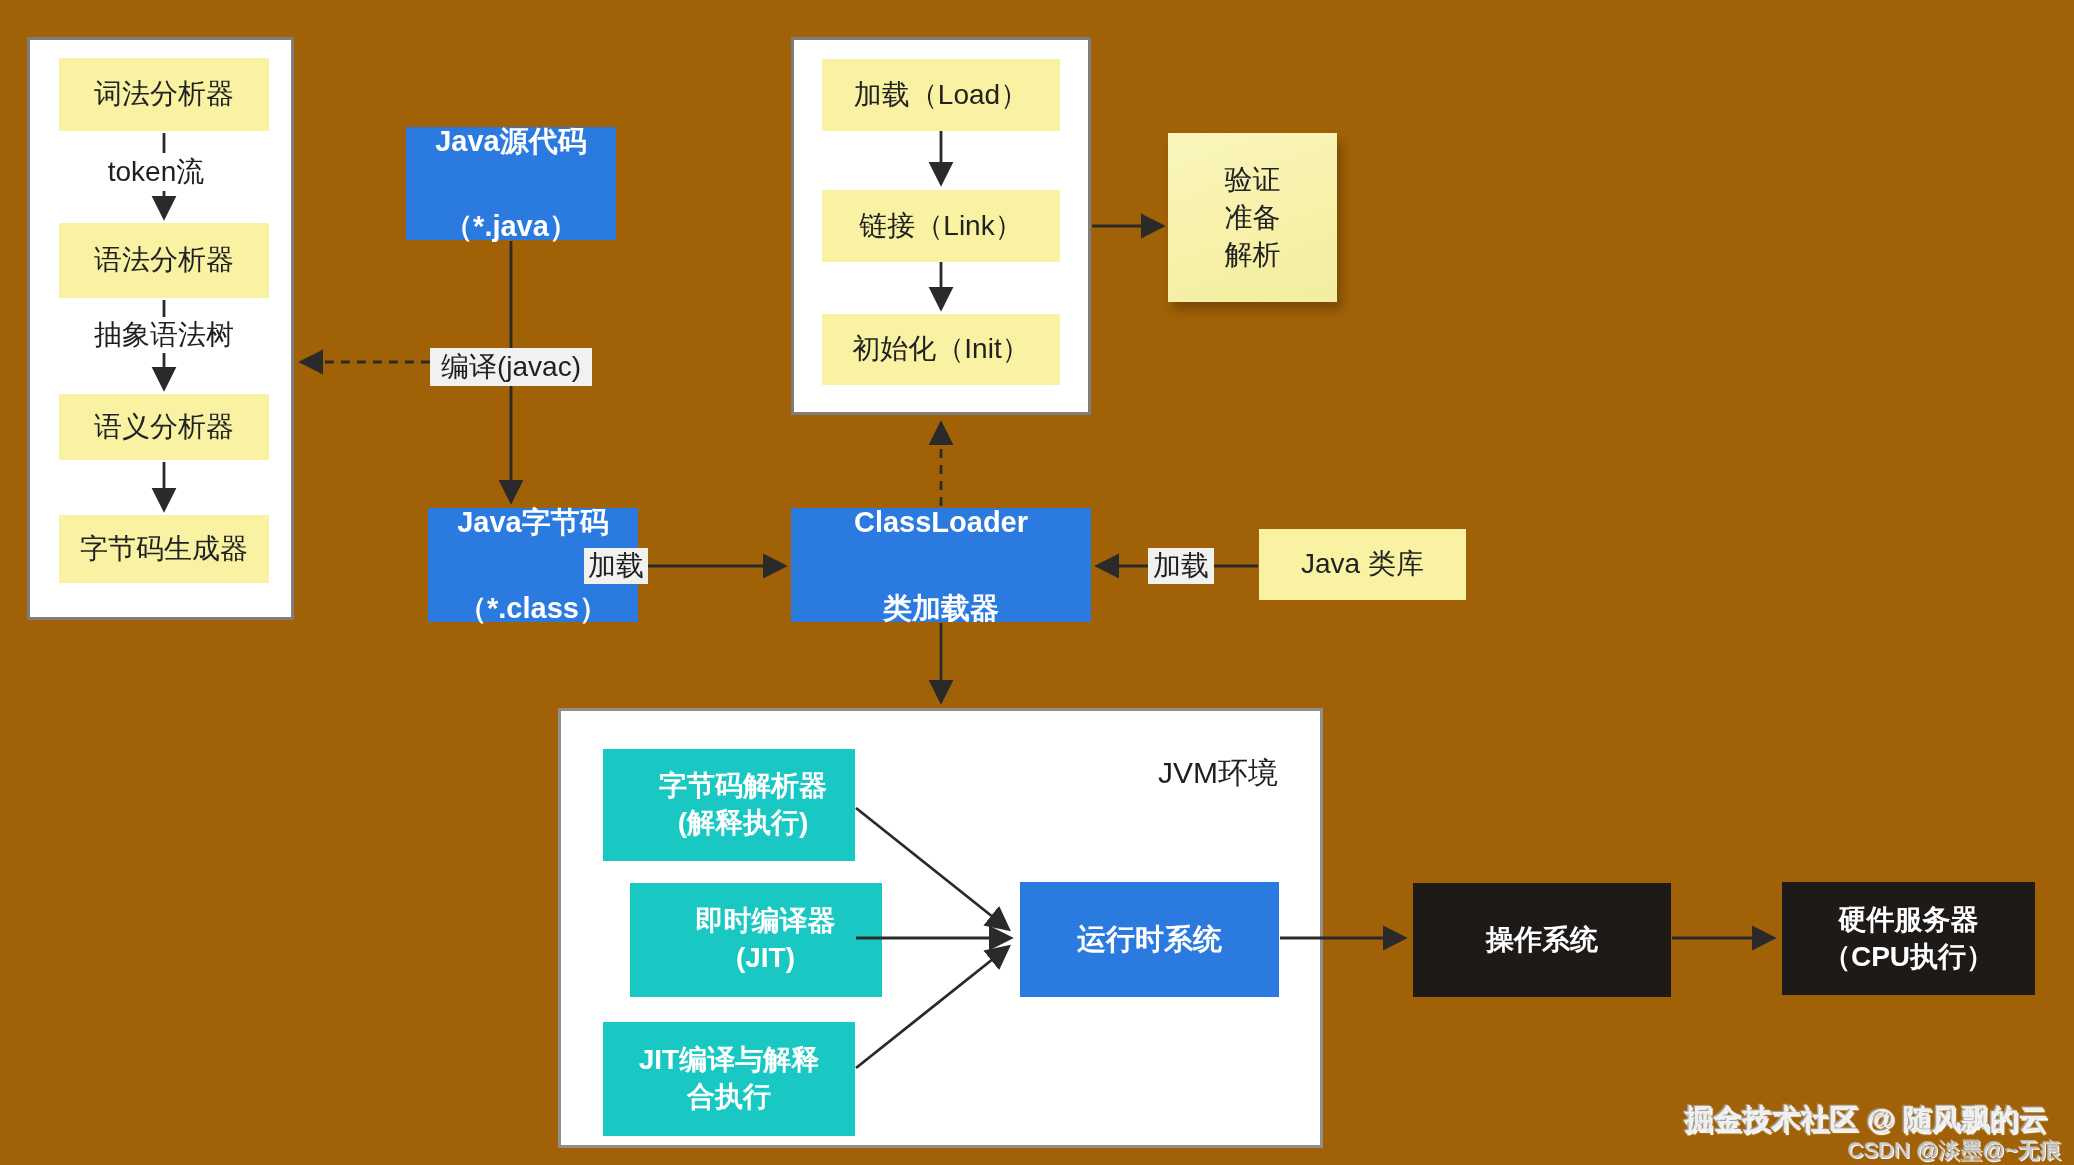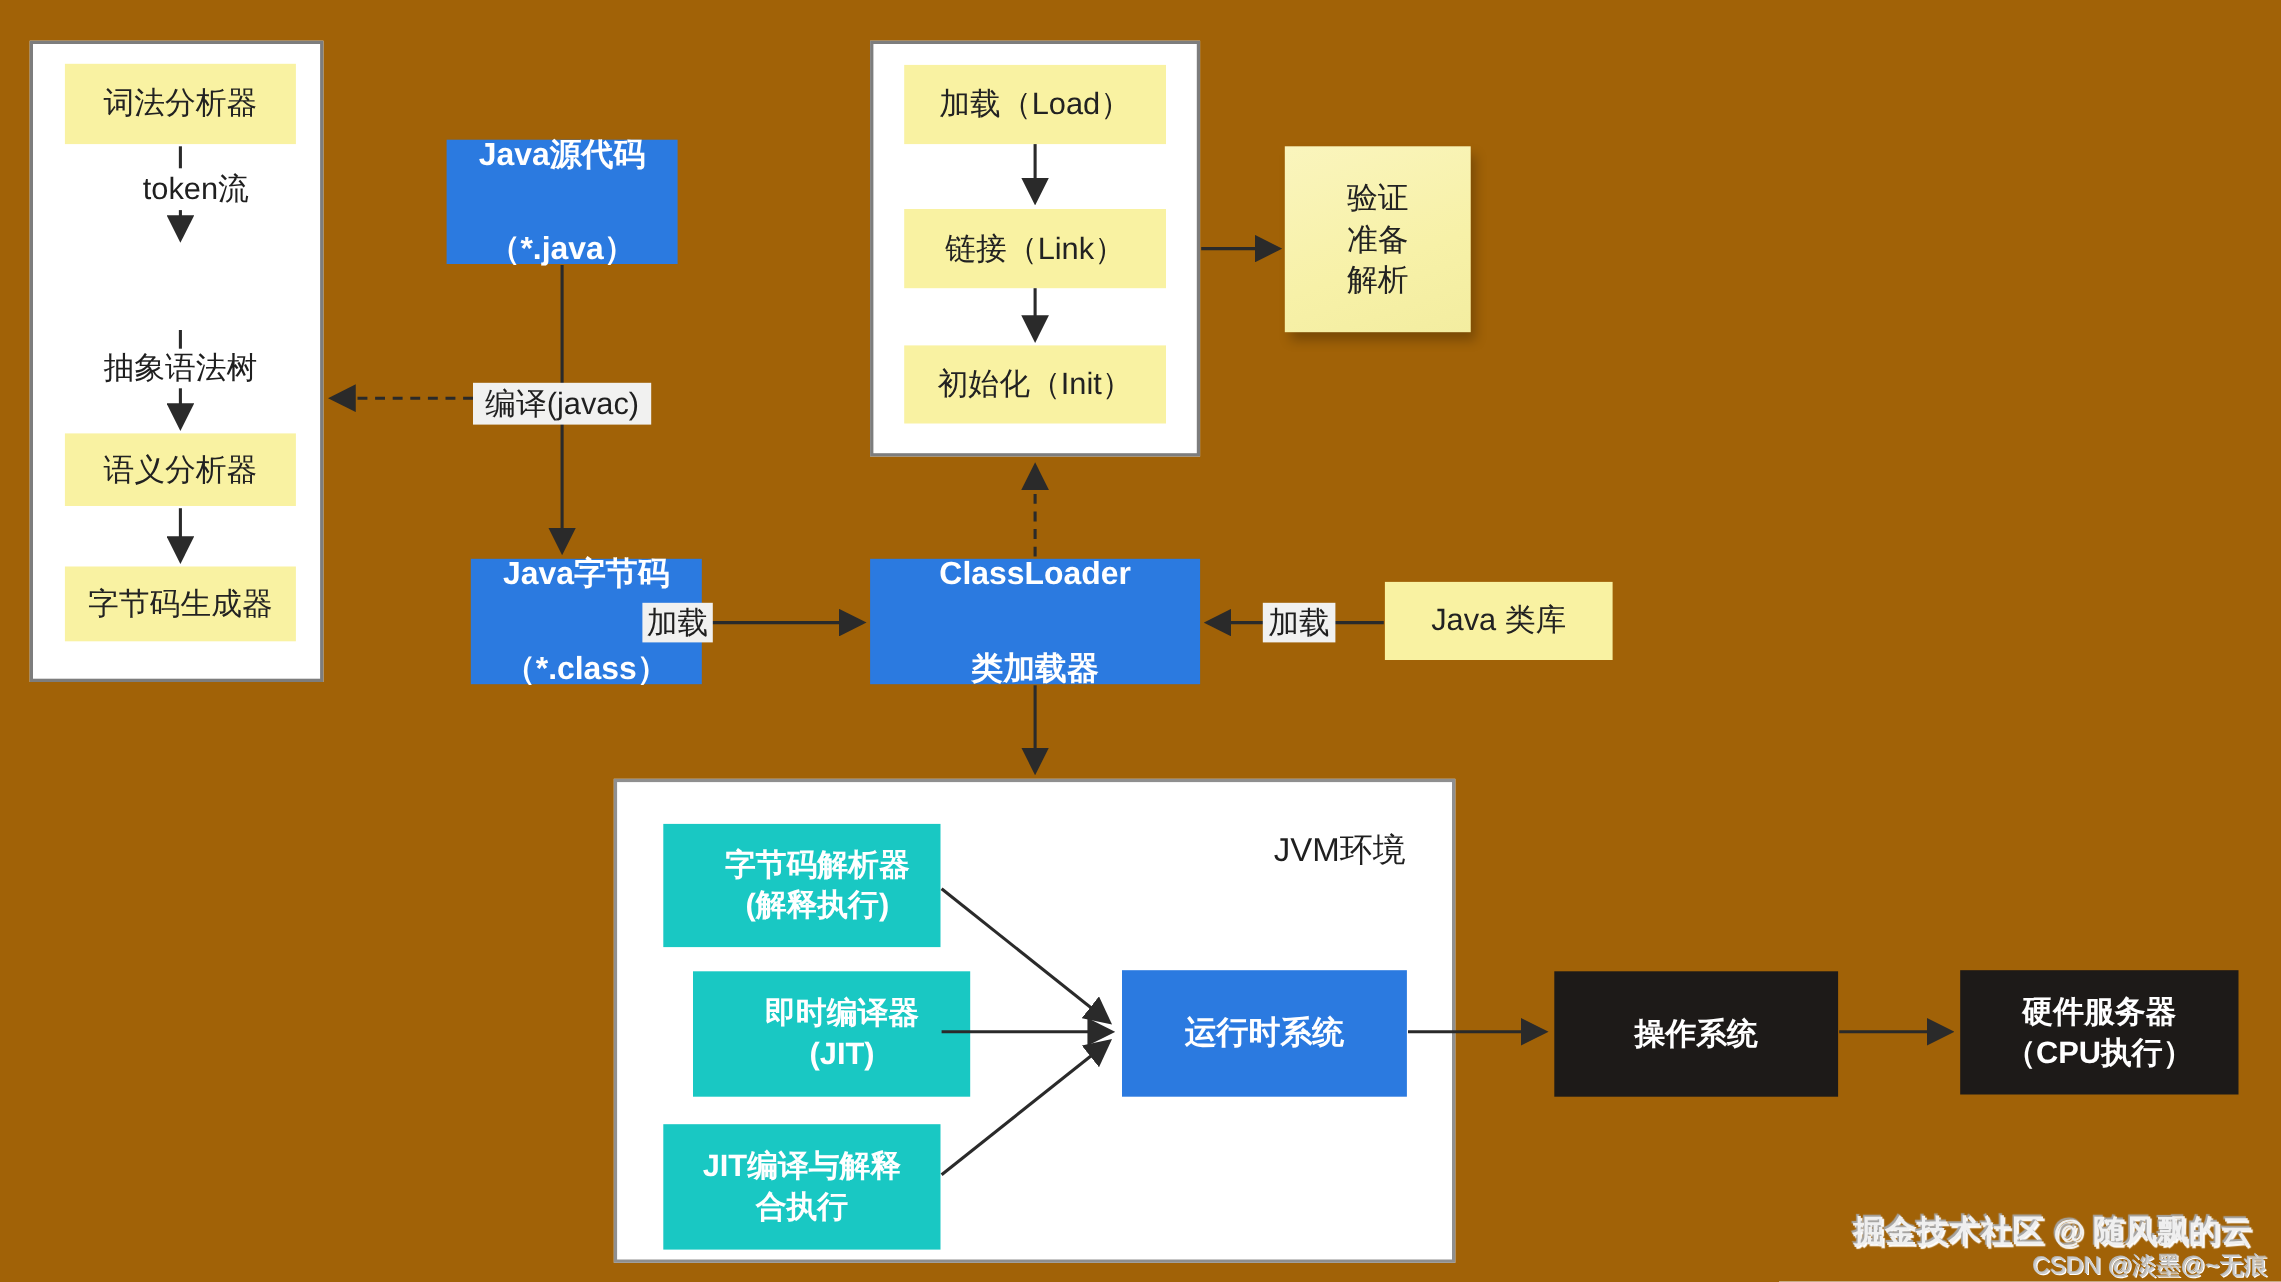--- a/index.html
+++ b/index.html
@@ -86,22 +86,25 @@
       <line x1="856" y1="1068" x2="1008" y2="947" marker-end="url(#ah)"></line>
 
       <line x1="1280" y1="938" x2="1404" y2="938" marker-end="url(#ah)"></line>
       <line x1="1672" y1="938" x2="1773" y2="938" marker-end="url(#ah)"></line>
     </g>
   </svg>
 
   <div class="abs node ybox" style="left:59px;top:58px;width:210px;height:73px;">
     <span>词法分析器</span>
   </div>
-  <div class="abs lbl" style="left:98px;top:155px;width:160px;height:34px;">
+  <div class="abs lbl" style="left:76px;top:155px;width:160px;height:34px;">
     <span>token流</span>
+  </div>
+  <div class="abs node ybox" style="left:59px;top:223px;width:210px;height:75px;">
+    <span>语法分析器</span>
   </div>
   <div class="abs lbl" style="left:84px;top:318px;width:160px;height:34px;">
     <span>抽象语法树</span>
   </div>
   <div class="abs node ybox" style="left:59px;top:394px;width:210px;height:66px;">
     <span>语义分析器</span>
   </div>
   <div class="abs node ybox" style="left:59px;top:515px;width:210px;height:68px;">
     <span>字节码生成器</span>
   </div>

